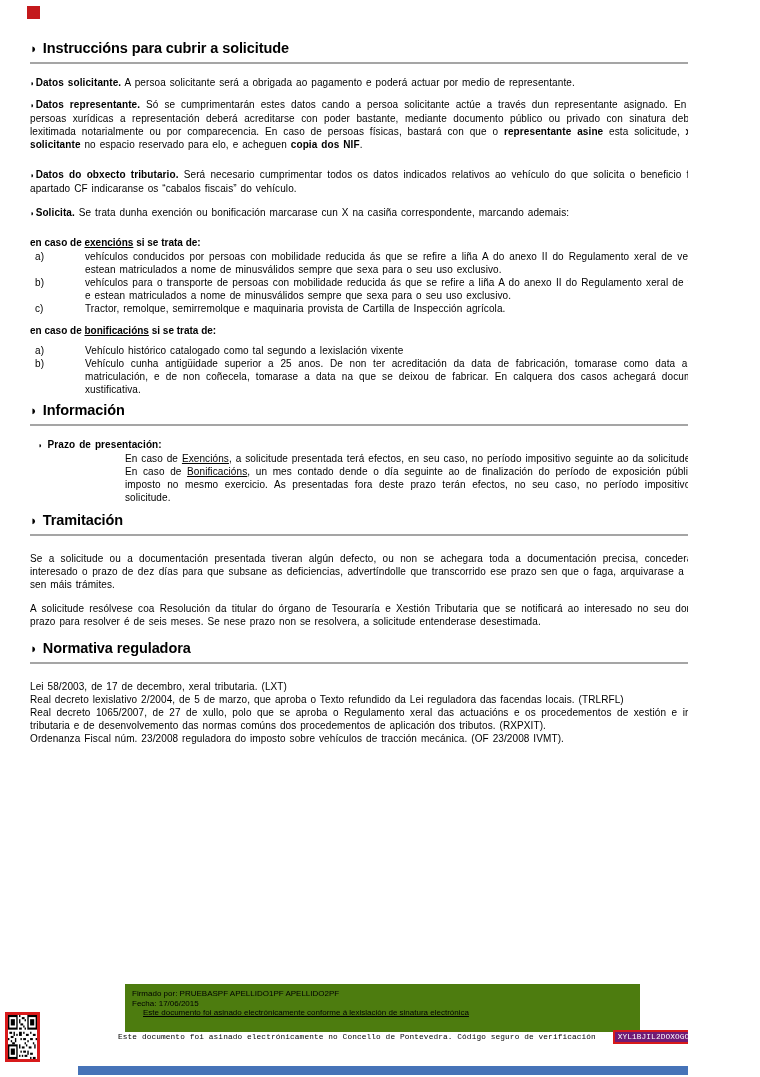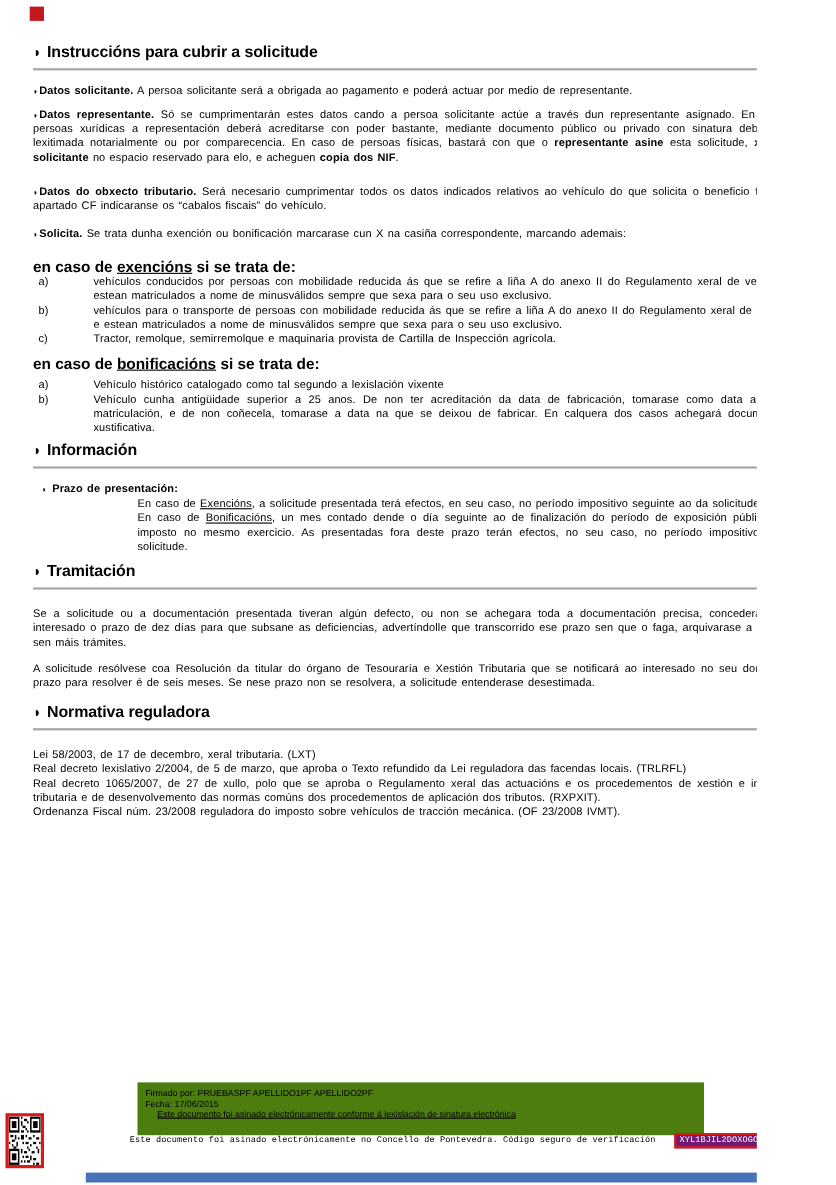--- a/index.html
+++ b/index.html
@@ -23,21 +23,21 @@
   .para {
     position:absolute; left:30px; width:701px;
     font-size:10px; line-height:13px; letter-spacing:0.1px; word-spacing:1px;
     text-align:justify;
   }
   .para.nojust { text-align:left; }
   .mini-bullet { font-size:7.5px; margin-right:1px; }
   b { font-weight:bold;margin-top:36px; }
   .u { text-decoration:underline; }
 
-  .list-header { position:absolute; left:30px; width:701px; font-size:14px; font-weight:bold; line-height:13px; }
+  .list-header { position:absolute; left:30px; width:701px; font-size:10px; font-weight:bold; line-height:13px; }
 
   .items { position:absolute; left:30px; width:701px; font-size:10px; line-height:13px; letter-spacing:0.1px; word-spacing:1px; }
   .item { display:flex; }
   .item .key { flex:0 0 55px; padding-left:5px; box-sizing:border-box; }
   .item .txt { flex:1; text-align:justify; }
 
   .indent-block { position:absolute; left:85px; width:646px; font-size:10px; line-height:13px; letter-spacing:0.1px; word-spacing:1px; text-align:justify;margin-left:40px; }
 
   .norm-lines { position:absolute; left:30px; width:701px; font-size:10px; line-height:13px; letter-spacing:0.1px; word-spacing:1px; }
   .norm-lines .nline { text-align:justify; }

